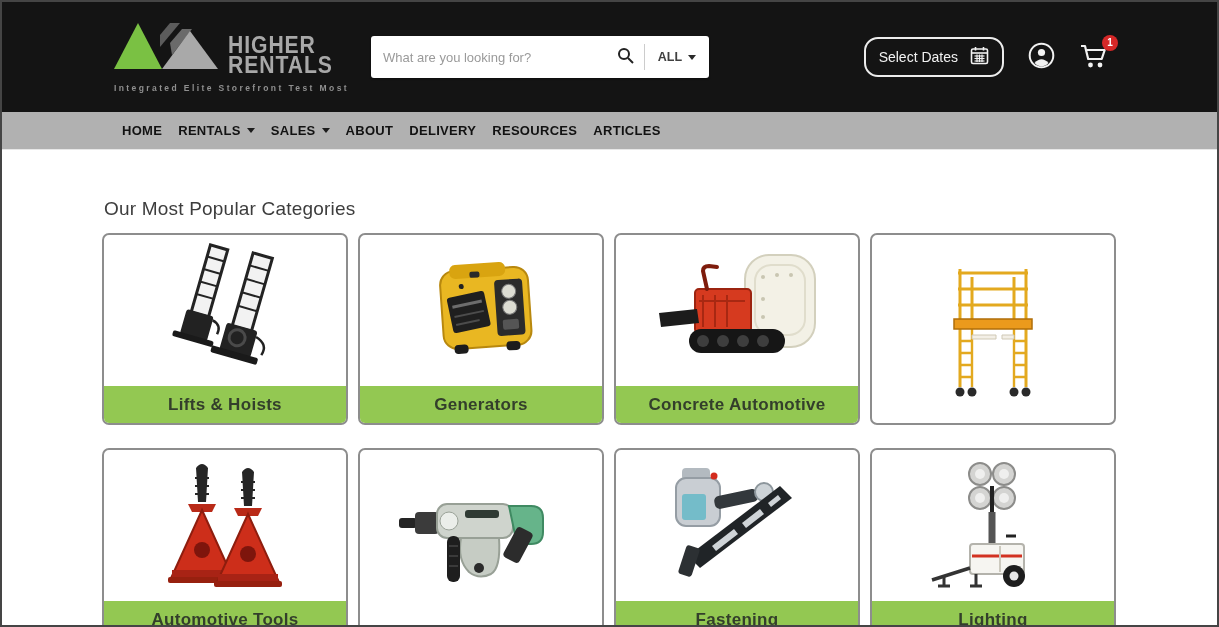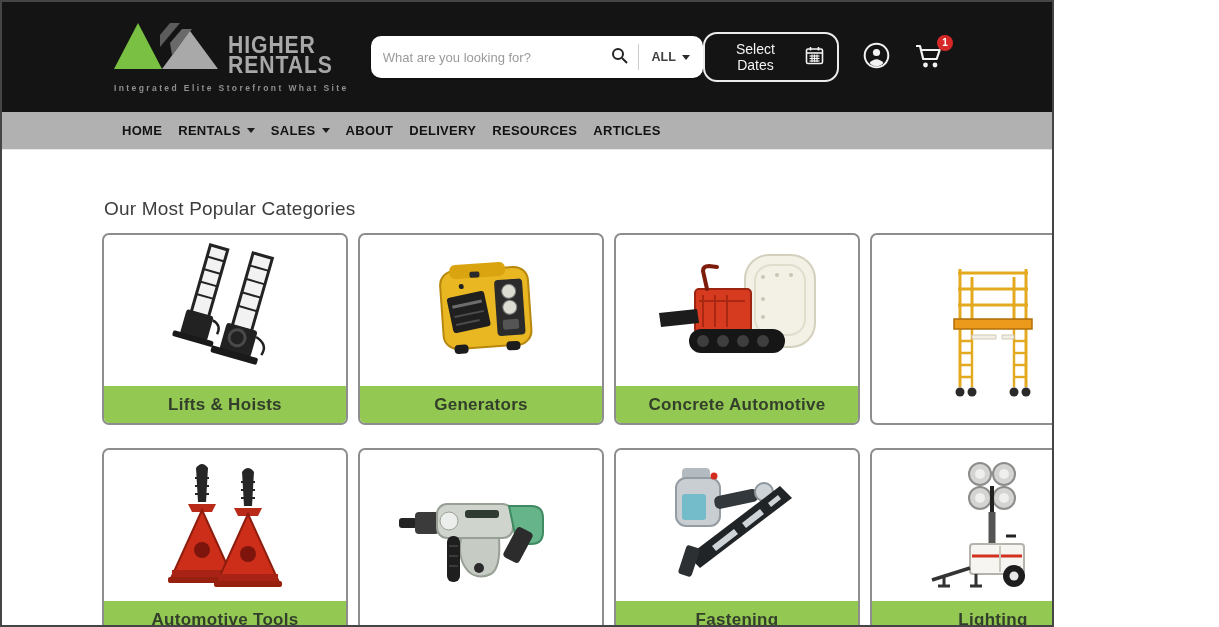--- a/index.html
+++ b/index.html
@@ -1,37 +1,37 @@
 <!DOCTYPE html>
 <html><head>
 <meta charset="utf-8">
 <style>
   * { box-sizing: border-box; margin: 0; padding: 0; }
   html,body { width: 1219px; height: 627px; background:#fff; }
   body { font-family: "Liberation Sans", sans-serif; }
   .frame {
-    position: relative; width: 1054px; height: 627px;
+    position: relative; width: 1219px; height: 627px;
     border: 2px solid #454545; background: #fff; overflow: hidden;
   }
 
   
   .topbar {
     height: 110px; background: #141414;
     display: flex; align-items: center;
     padding: 0 108px 0 112px;
   }
   .logo { display: flex; flex-direction: column; cursor: pointer; }
   .logo-top { display: flex; align-items: flex-end; gap: 10px; }
   .brand-text { display: flex; flex-direction: column; line-height: 0.88; padding-bottom: 2px; }
   .brand-line { font-weight: bold; font-size: 23px; color: #a8a8a8; letter-spacing: 1px; transform: scaleX(0.92); transform-origin: left; }
   .tagline { margin-top: 6px; font-size: 8.5px; font-weight: bold; color: #8f8f8f; letter-spacing: 2.4px; white-space: nowrap; }
 
   .searchbox {
     margin-left: 22px; width: 338px; height: 42px; background: #fff;
-    border-radius: 10px; display: flex; align-items: center; overflow: hidden;
+    border-radius: 3px; display: flex; align-items: center; overflow: hidden;
     box-shadow: 0 1px 2px rgba(0,0,0,.4);
   }
   .searchbox input {
     flex: 1; height: 100%; border: none; outline: none;
     padding: 0 12px; font-size: 13px; color: #333; background: transparent;
     font-family: "Liberation Sans", sans-serif;
   }
   .searchbox input::placeholder { color: #9a9a9a; }
   .search-btn { background: none; border: none; padding: 0 10px; cursor: pointer; display: flex; align-items: center; }
   .search-divider { width: 1px; height: 26px; background: #ccc; }
@@ -96,21 +96,21 @@
             <polygon points="46,14 56,2 66,2 46,26" fill="#5c5c5c"></polygon>
             <polygon points="56,22 68,8 78,8 58,34" fill="#6a6a6a"></polygon>
             <polygon points="76,10 104,48 48,48" fill="#a9a9a9"></polygon>
           </svg>
         </span>
         <span class="brand-text">
           <span class="brand-line">HIGHER</span>
           <span class="brand-line">RENTALS</span>
         </span>
       </div>
-      <span class="tagline">Integrated Elite Storefront What Site</span>
+      <span class="tagline">Integrated Elite Storefront Test Most</span>
     </div>
 
     <div class="searchbox">
       <input type="text" placeholder="What are you looking for?" style="">
       <button class="search-btn">
         <span>
           <svg width="17" height="17" viewBox="0 0 17 17" fill="none" stroke="#222" stroke-width="2">
             <circle cx="7" cy="7" r="5"></circle>
               <line x1="11" y1="11" x2="16" y2="16"></line>
           </svg>

